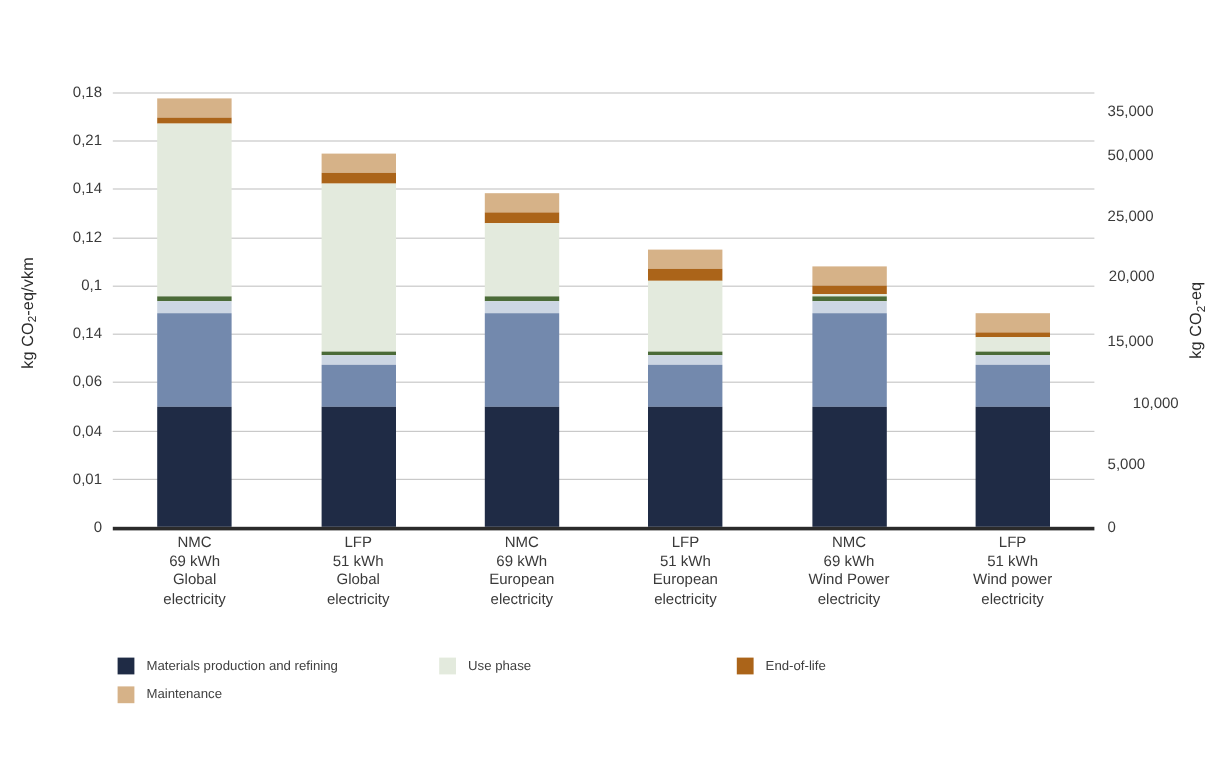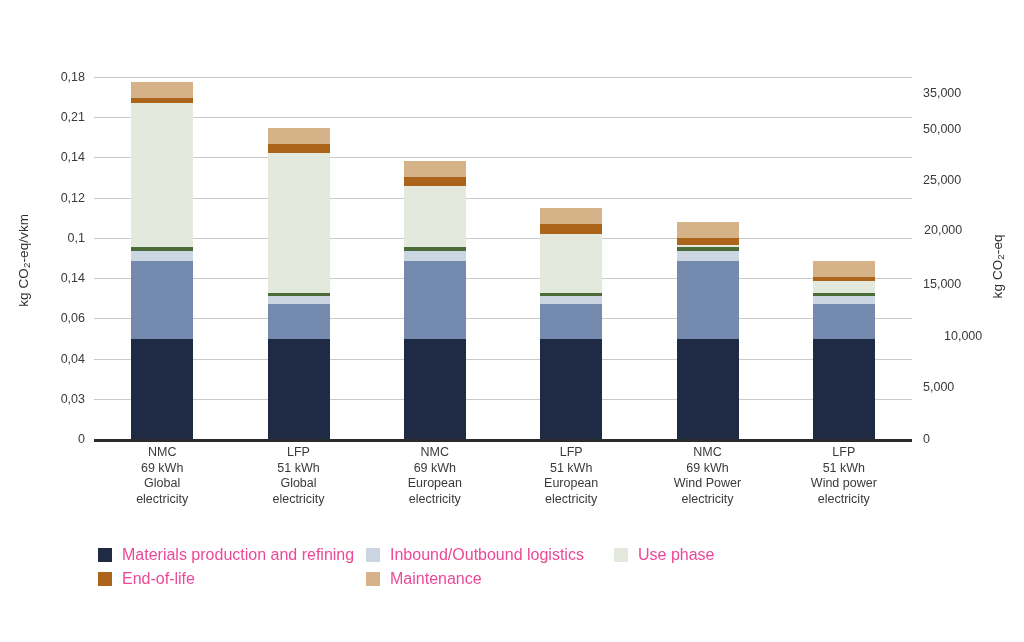--- a/index.html
+++ b/index.html
@@ -56,21 +56,21 @@
   }
 
   
   #legend{
     position:absolute;left:98px;top:543px;width:830px;
     display:grid;grid-template-columns:268px 248px auto;
     grid-auto-rows:24px;align-items:center;
   }
   .legend-item{display:flex;align-items:center;gap:10px;}
   .swatch{width:14px;height:14px;flex:0 0 14px;}
-  .legend-label{font-size:16px;color:#ec4899;white-space:nowrap;}
+  .legend-label{font-size:11px;color:#404040;white-space:nowrap;}
 </style>
 </head>
 <body>
 
 <div id="chart-root">
 
   <div class="axis-title" id="y-left-title">
     kg CO<span class="sub">2</span>-eq/vkm
   </div>
   <div class="axis-title" id="y-right-title">
@@ -91,21 +91,21 @@
       </div>
     <div id="ticks-left">
         <div class="tick-left" style="top: 0px;">0,18</div>
         <div class="tick-left" style="top: 40.2222px;">0,21</div>
         <div class="tick-left" style="top: 80.4444px;">0,14</div>
         <div class="tick-left" style="top: 120.667px; padding-left: 24px;">0,12</div>
         <div class="tick-left" style="top: 160.889px;">0,1</div>
         <div class="tick-left" style="top: 201.111px;">0,14</div>
         <div class="tick-left" style="top: 241.333px;">0,06</div>
         <div class="tick-left" style="top: 281.556px;">0,04</div>
-        <div class="tick-left" style="top: 321.778px;">0,03</div>
+        <div class="tick-left" style="top: 321.778px;">0,01</div>
         <div class="tick-left" style="top: 362px;">0</div>
       </div>
     <div id="ticks-right">
         <div class="tick-right" style="top: 16px; text-align: center;">35,000</div>
         <div class="tick-right" style="top: 51.7143px;">50,000</div>
         <div class="tick-right" style="top: 103.429px;">25,000</div>
         <div class="tick-right" style="top: 153px; margin-left: 12px;">20,000</div>
         <div class="tick-right" style="top: 206.857px;">15,000</div>
         <div class="tick-right" style="top: 258.571px; margin-left: 32px;">10,000</div>
         <div class="tick-right" style="top: 310.286px;">5,000</div>
@@ -207,24 +207,20 @@
         </div>
       </div>
   </div>
 
   <div id="legend">
       <div class="legend-item">
         <span class="swatch" style="background: rgb(31, 43, 69);"></span>
         <span class="legend-label">Materials production and refining</span>
       </div>
       <div class="legend-item">
-        <span class="swatch" style="background: rgb(204, 214, 227);"></span>
-        <span class="legend-label">Inbound/Outbound logistics</span>
-      </div>
-      <div class="legend-item">
         <span class="swatch" style="background: rgb(227, 234, 221);"></span>
         <span class="legend-label">Use phase</span>
       </div>
       <div class="legend-item">
         <span class="swatch" style="background: rgb(171, 100, 25);"></span>
         <span class="legend-label">End-of-life</span>
       </div>
       <div class="legend-item">
         <span class="swatch" style="background: rgb(214, 178, 136);"></span>
         <span class="legend-label">Maintenance</span>

